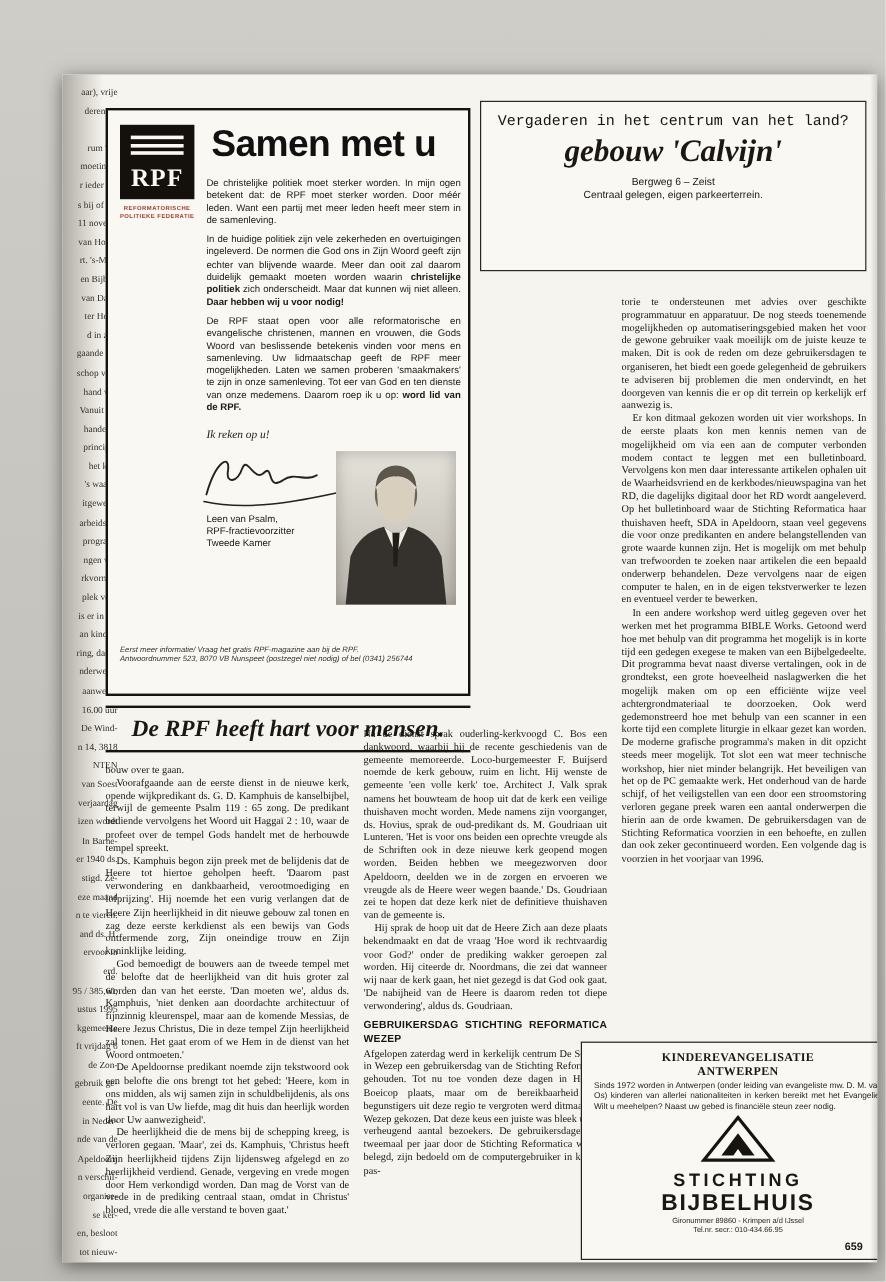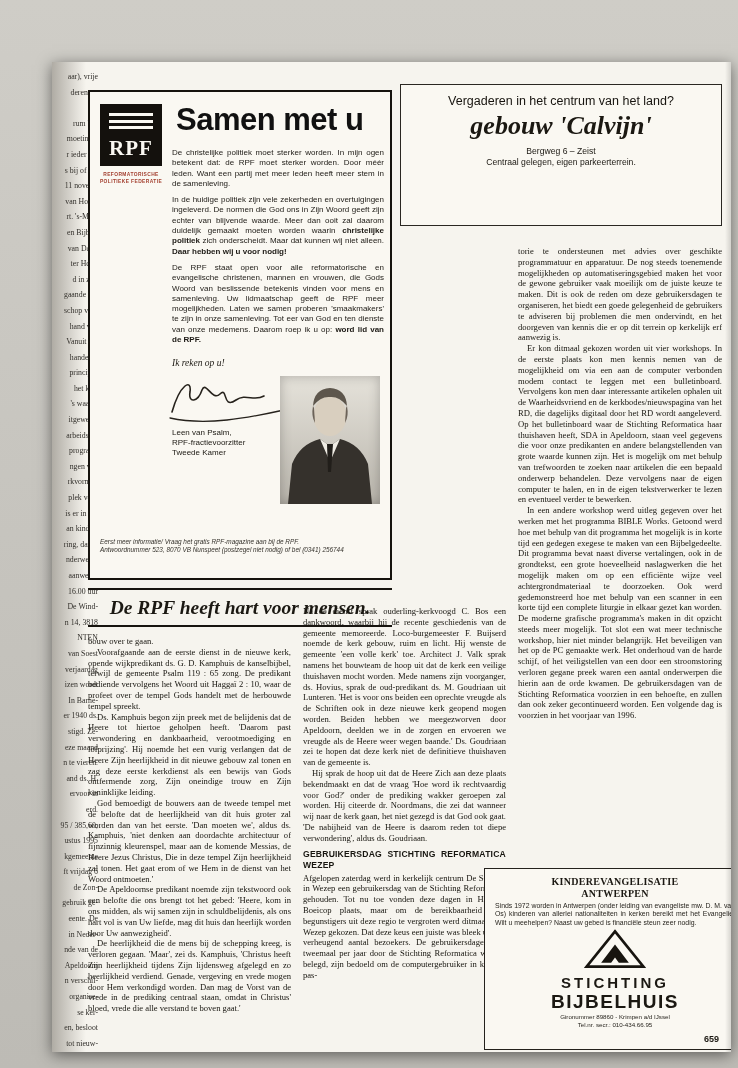--- a/index.html
+++ b/index.html
@@ -25,21 +25,21 @@
   .ad-p b{font-weight:700;}
   .rpf-appeal{position:absolute;left:82px;top:266px;font:italic 9.5px "Liberation Serif",serif;}
   .rpf-sig{position:absolute;left:72px;top:280px;}
   .rpf-name{position:absolute;left:82px;top:336px;font:8px/10px "Liberation Sans",sans-serif;}
   .rpf-photo{position:absolute;left:190px;top:284px;width:100px;height:128px;background:linear-gradient(180deg,#e5e2da,#b9b5ac);box-shadow:inset 0 0 12px rgba(0,0,0,.25);overflow:hidden;}
   .rpf-fine{position:absolute;left:10px;top:446px;width:284px;font:italic 6.4px/8.4px "Liberation Sans",sans-serif;color:#34312b;}
   .rpf-banner{position:absolute;left:36px;top:526px;width:304px;border-top:2px solid #17140f;border-bottom:2px solid #17140f;padding:7px 0 6px;text-align:center;font:italic 700 19.5px "Liberation Serif",serif;box-sizing:border-box;}
 
   
   .calvijn{position:absolute;left:348px;top:22px;width:322px;height:142px;border:1.2px solid #2a2722;background:#faf8f2;box-sizing:border-box;text-align:center;padding-top:9px;font-family:"Liberation Sans",sans-serif;}
-  .calvijn .l1{font-size:12.5px;line-height:15px;color:#17140f;}
+  .calvijn .l1{font-size:12.5px;line-height:15px;color:#17140f;font-family:Liberation Mono, monospace;}
   .calvijn .name{font:italic 600 26px "Liberation Serif",serif;margin:2px 0 5px;}
   .calvijn .small{font-size:8.6px;line-height:10.5px;}
   .calvijn .contact{margin-top:6px;font-size:8.6px;line-height:10.5px;}
 
   
   .col{position:absolute;font:8.6px/10.8px "Liberation Serif",serif;text-align:justify;color:#17150f;overflow:hidden;}
   .col p{margin:0;}
   .grp p{text-indent:9px;}
   .grp p:first-child{text-indent:0;}
   .col-heading{font:700 8.6px/11px "Liberation Sans",sans-serif;margin:5px 0 2px;letter-spacing:.2px;}

